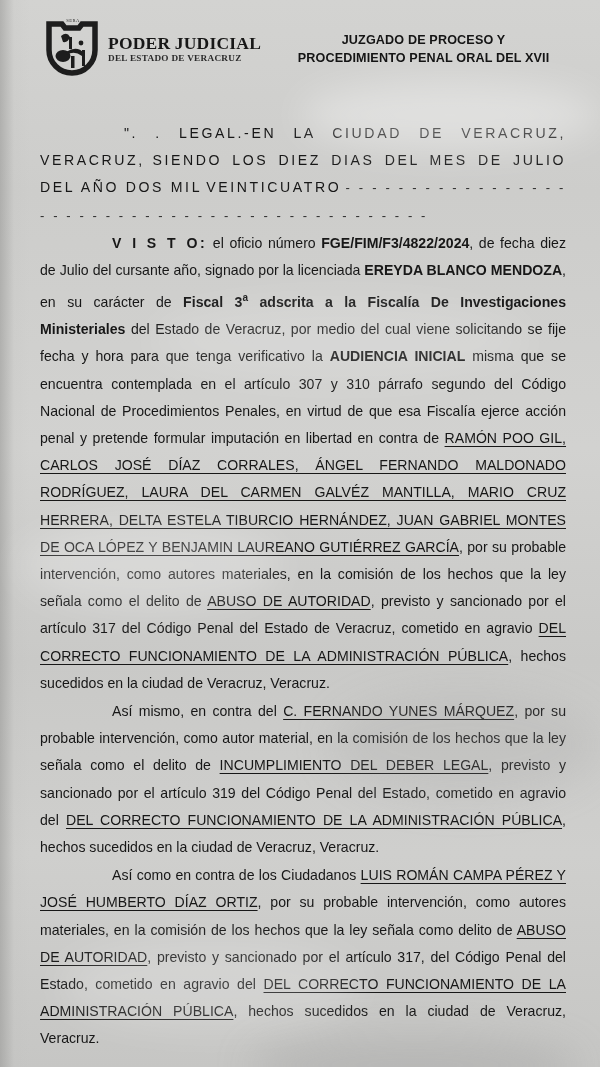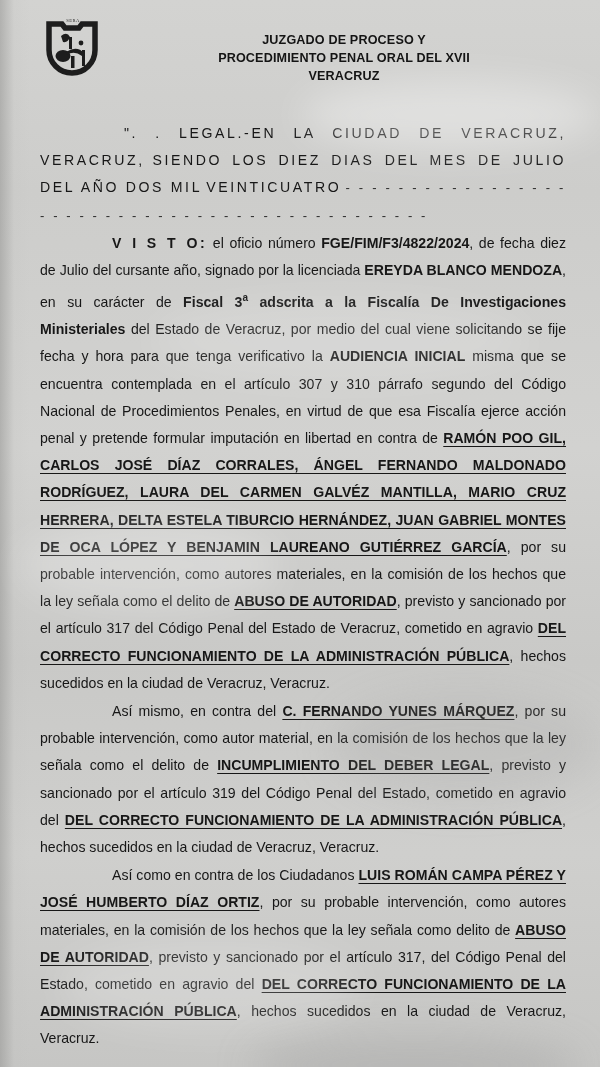--- a/index.html
+++ b/index.html
@@ -95,21 +95,21 @@
     font-size: 14.1px;
     line-height: 27.2px;
     text-align: justify;
     color: #171717;
   }
   .para { margin: 0; text-indent: 0; }
   .para + .para { margin-top: 1px; }
   .indent { display: inline-block; width: 84px; }
   .indent-sm { display: inline-block; width: 72px; }
   b { font-weight: bold; }
-  .bu { font-weight: bold; text-decoration: underline; text-underline-offset: 2.5px; }
+  .bu { font-weight: normal; text-decoration: underline; text-underline-offset: 2.5px; }
   .caps-open { letter-spacing: 2.6px; }
   .dashes {
     letter-spacing: 2.6px;
     font-size: 13px;
     color: #2b2b2b;
   }
   .sup { font-size: 10px; vertical-align: super; font-weight: bold; }
 </style>
 </head>
 <body>
@@ -135,26 +135,29 @@
           <path d="M17 20 q6 -5 9 1 q-2 6 -7 5 z" fill="#1d1d1d"></path>
           <rect x="25" y="21" width="3" height="12" fill="#1d1d1d"></rect>
           <circle cx="37" cy="27" r="2.4" fill="#1d1d1d"></circle>
           <path d="M22 36 q11 -7 18 1 l-2 3 q-8 -6 -15 -1 z" fill="#1d1d1d"></path>
           <rect x="27" y="40" width="3.5" height="12" fill="#1d1d1d"></rect>
           <rect x="38" y="34" width="3" height="16" fill="#1d1d1d"></rect>
 
           <text x="29" y="6" font-family="Liberation Serif, serif" font-size="4.6" fill="#2a2a2a" text-anchor="middle" letter-spacing="0.4">SERA</text>
         </svg>
       </div>
+      <div class="brand-text">
+        <div class="brand-main">PODER JUDICIAL</div>
+        <div class="brand-sub">DEL ESTADO DE VERACRUZ</div>
+      </div>
     </div>
 
     <div class="court-title">
       <div>JUZGADO DE PROCESO Y</div>
       <div>PROCEDIMIENTO PENAL ORAL DEL XVII</div>
-      <div>VERACRUZ</div>
     </div>
   </div>
 
   <div class="body-text">
 
     <p class="para">
       <span class="indent"></span><span class="caps-open">". .</span><span class="caps-open">&nbsp;</span><span class="caps-open">LEGAL</span><span class="caps-open">.-</span><span class="caps-open">EN LA CIUDAD DE VERACRUZ, VERACRUZ,</span>
       <span class="caps-open">SIENDO LOS DIEZ DIAS DEL MES DE JULIO DEL AÑO DOS MIL</span>
       <span class="caps-open">VEINTICUATRO</span>
       <span class="dashes">- - - - - - - - - - - - - - - - - - - - - - - - - - - - - - - - - - - - - - - - - - - - - - -</span>

